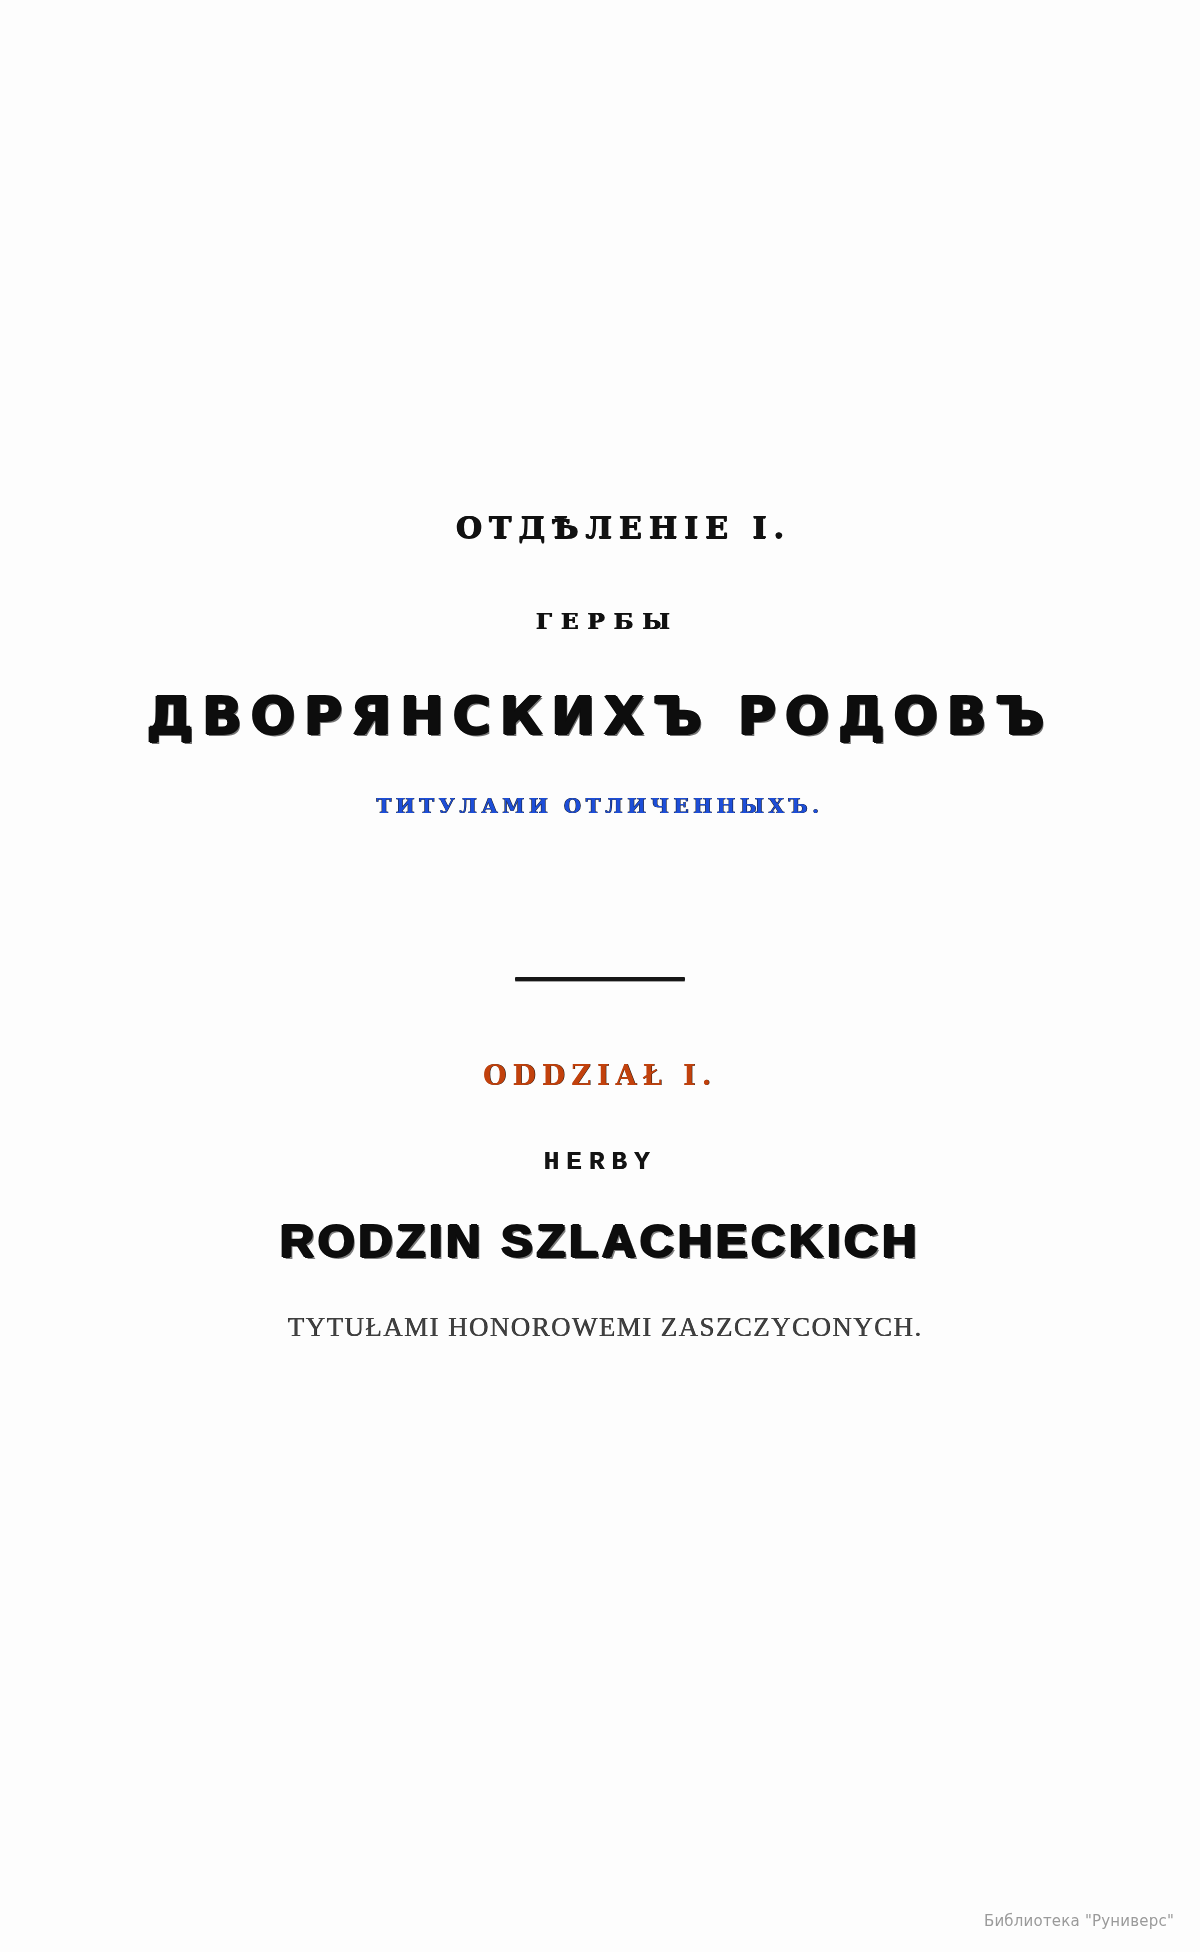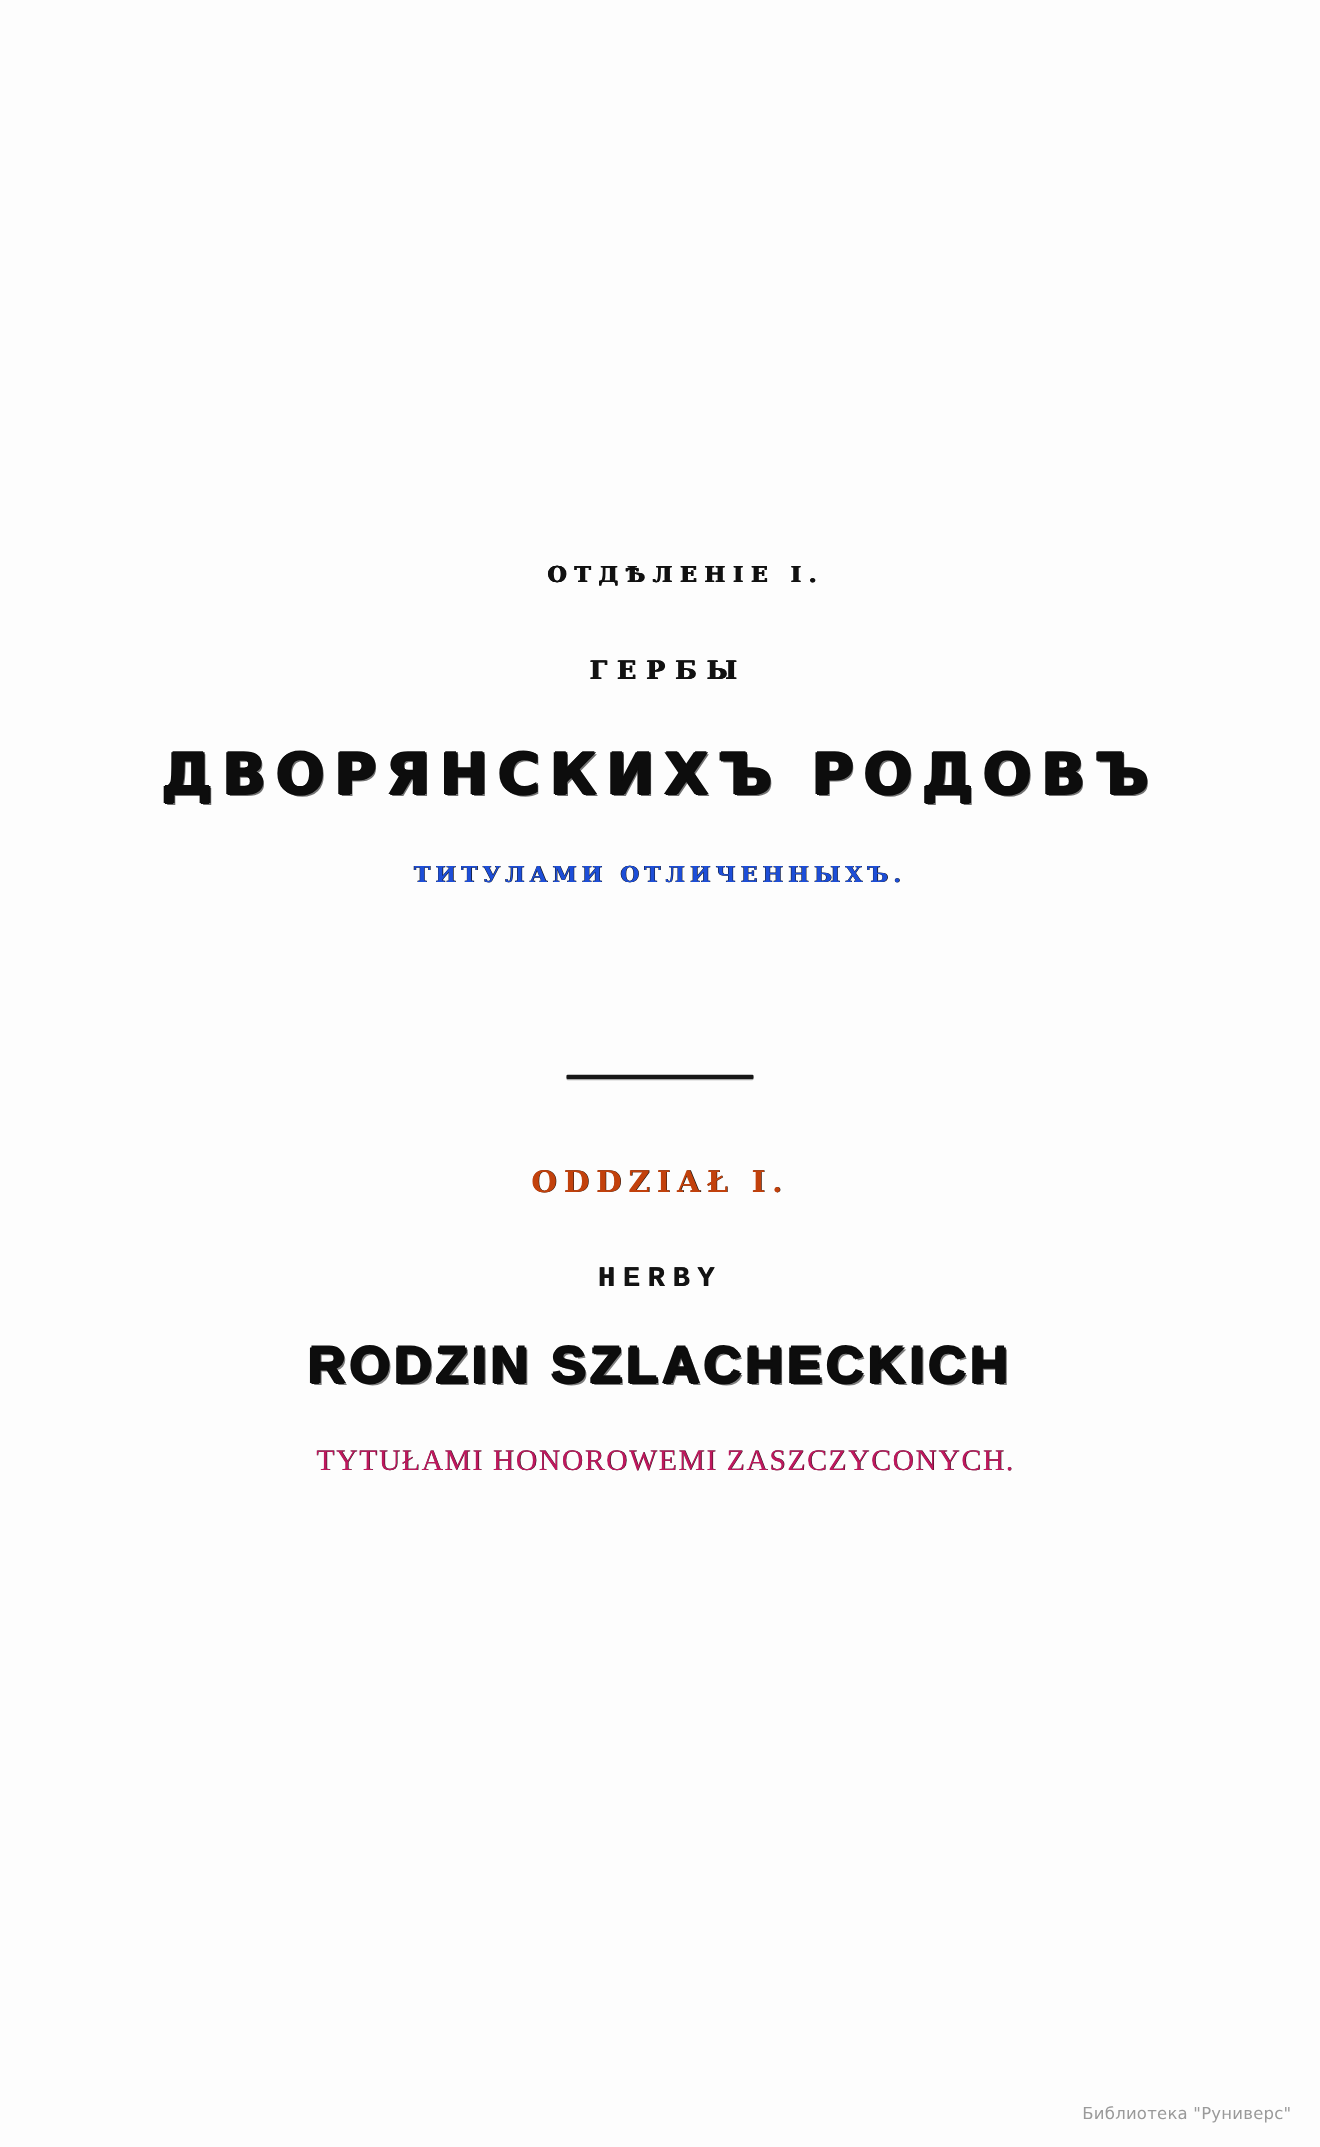--- a/index.html
+++ b/index.html
@@ -30,21 +30,21 @@
     position: absolute;
     top: 510px;
     left: 0;
     right: 0;
     text-align: center;
   }
 
   .ru-section {
     font-family: "DejaVu Serif", serif;
     font-weight: 700;
-    font-size: 20px;
+    font-size: 30px;
     letter-spacing: 7px;
     color: #111;
     text-shadow: 0.6px 0 0 #111, -0.5px 0 0 #111, 0 0.5px 0 #111;
     margin-left: 47px;
   }
 
   .ru-gerby {
     margin-top: 62px;
     font-family: "DejaVu Serif", serif;
     font-weight: 700;
@@ -139,21 +139,21 @@
       0 -1.1px 0 #0d0d0d,
       2.4px 1.8px 0 rgba(0,0,0,0.5);
   }
 
   .pl-sub {
     margin-top: 44px;
     font-family: "Liberation Serif", serif;
     font-weight: 400;
     font-size: 27px;
     letter-spacing: 1.4px;
-    color: #be185d;
+    color: #404040;
     text-shadow: 0.4px 0 0 #1b1b1b;
     padding-left: 10px;
   }
 
   
   .footer {
     position: absolute;
     right: 26px;
     bottom: 22px;
     font-family: "DejaVu Sans", sans-serif;

